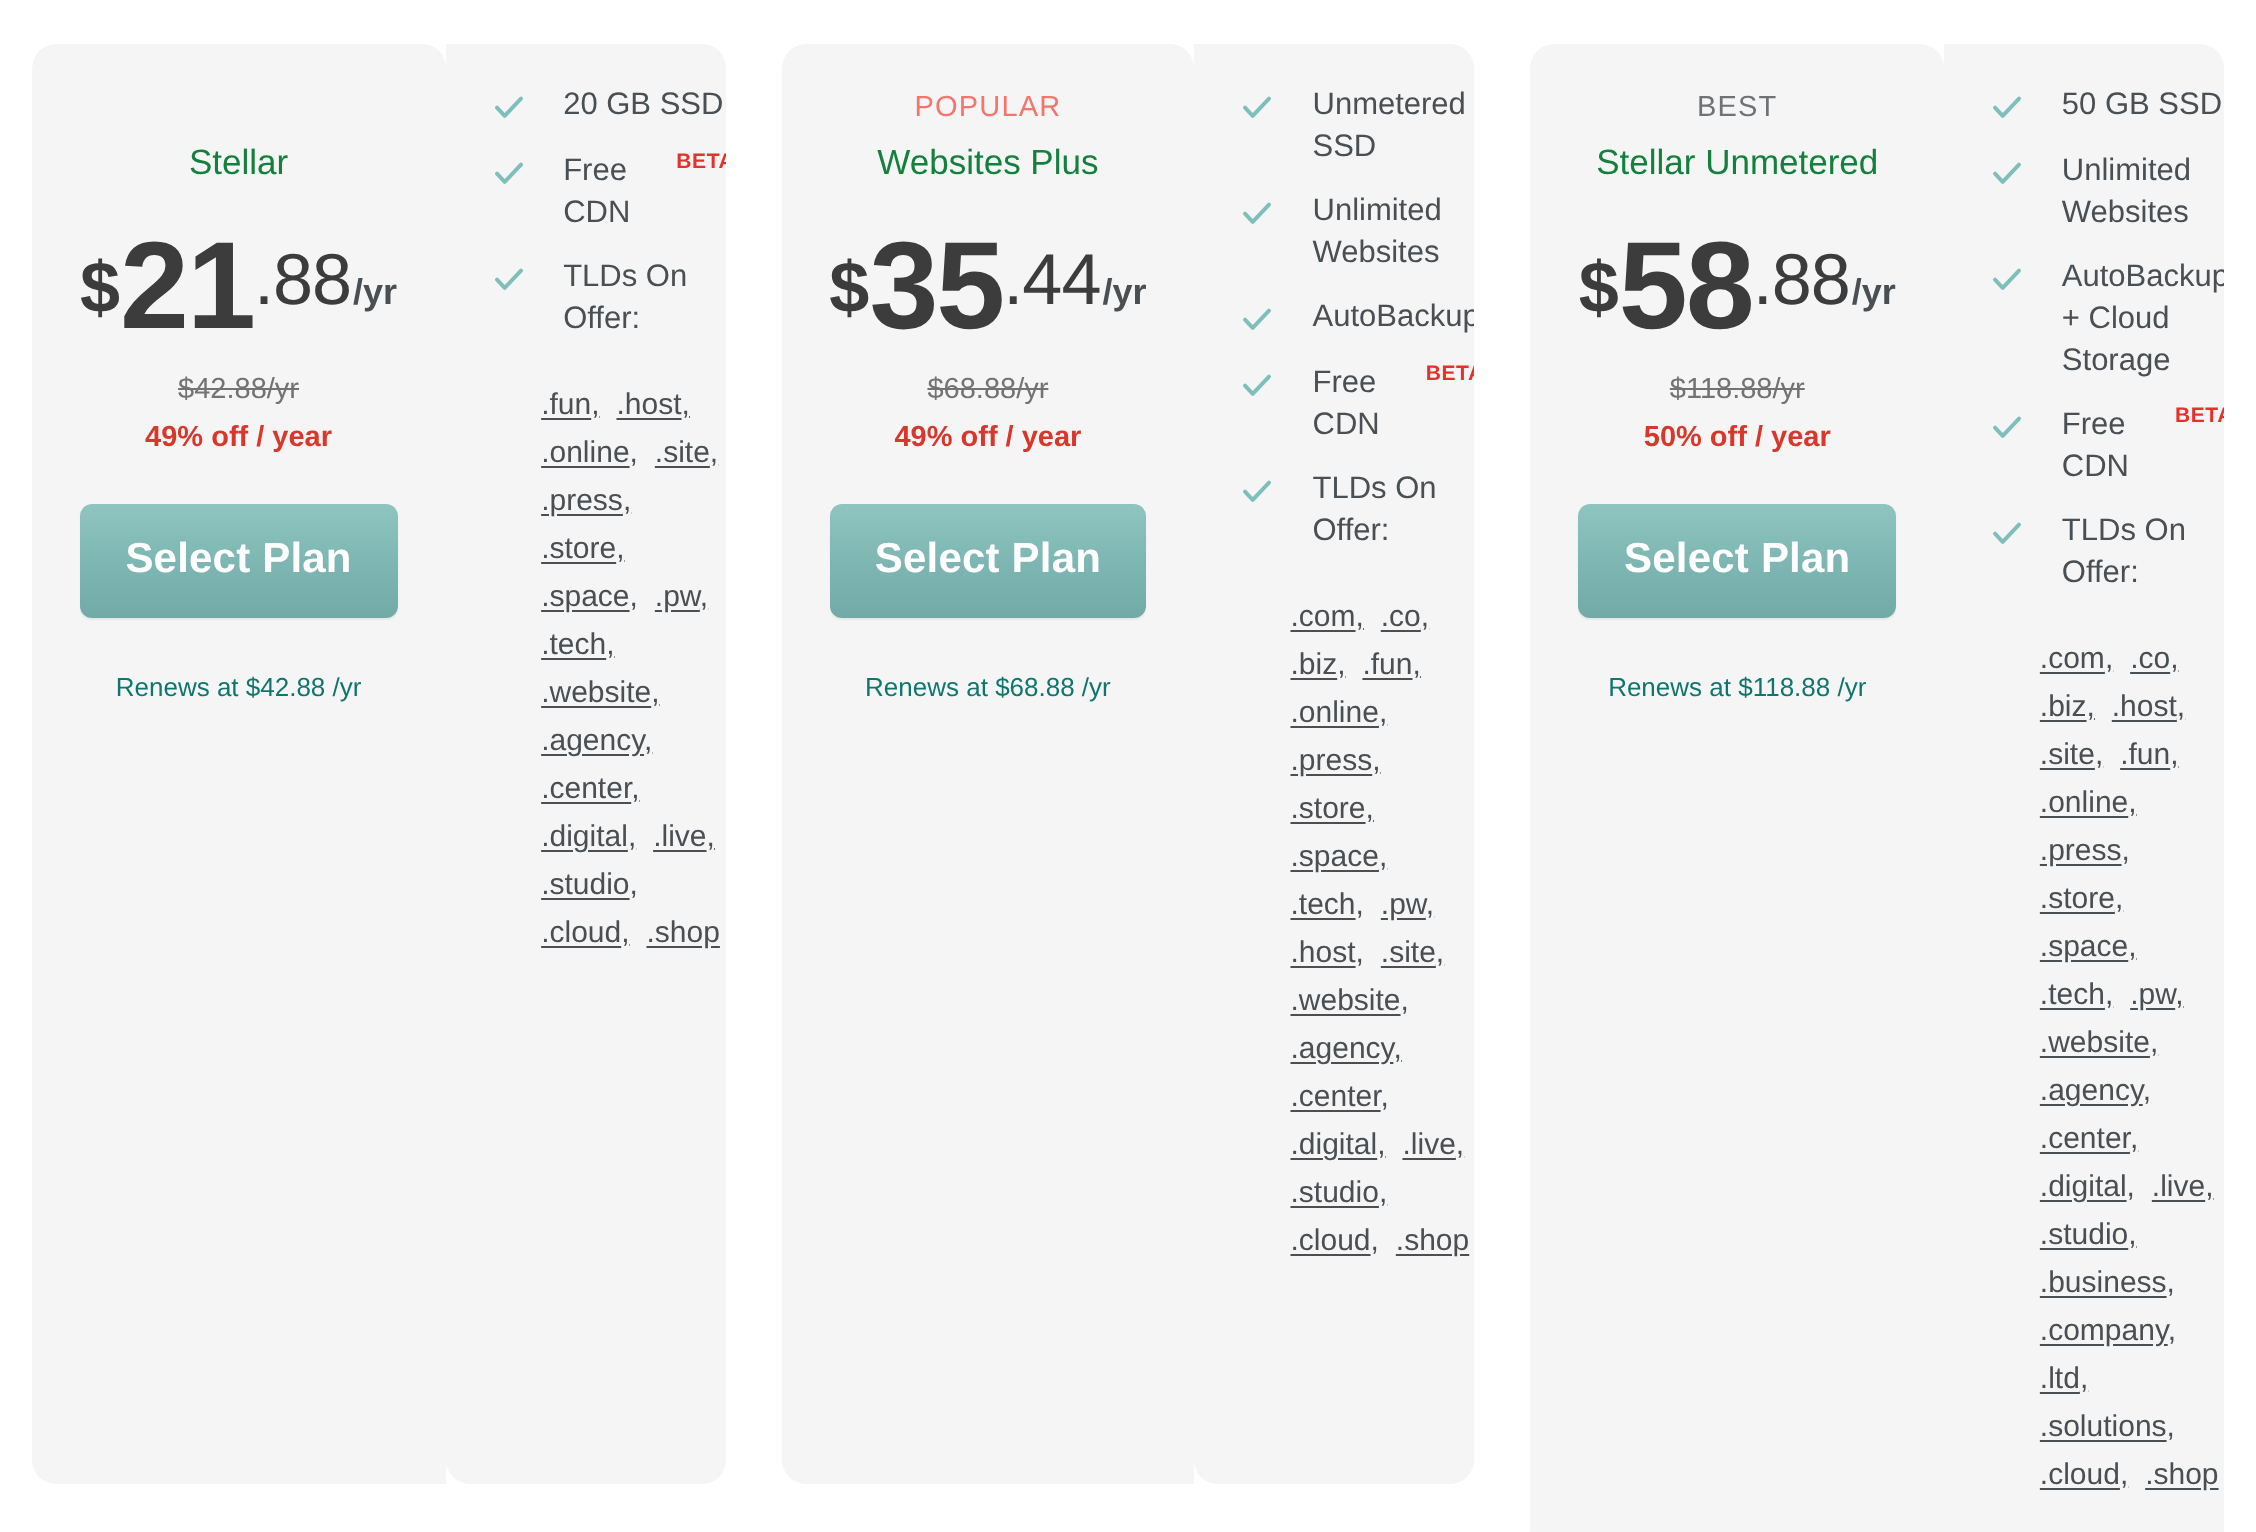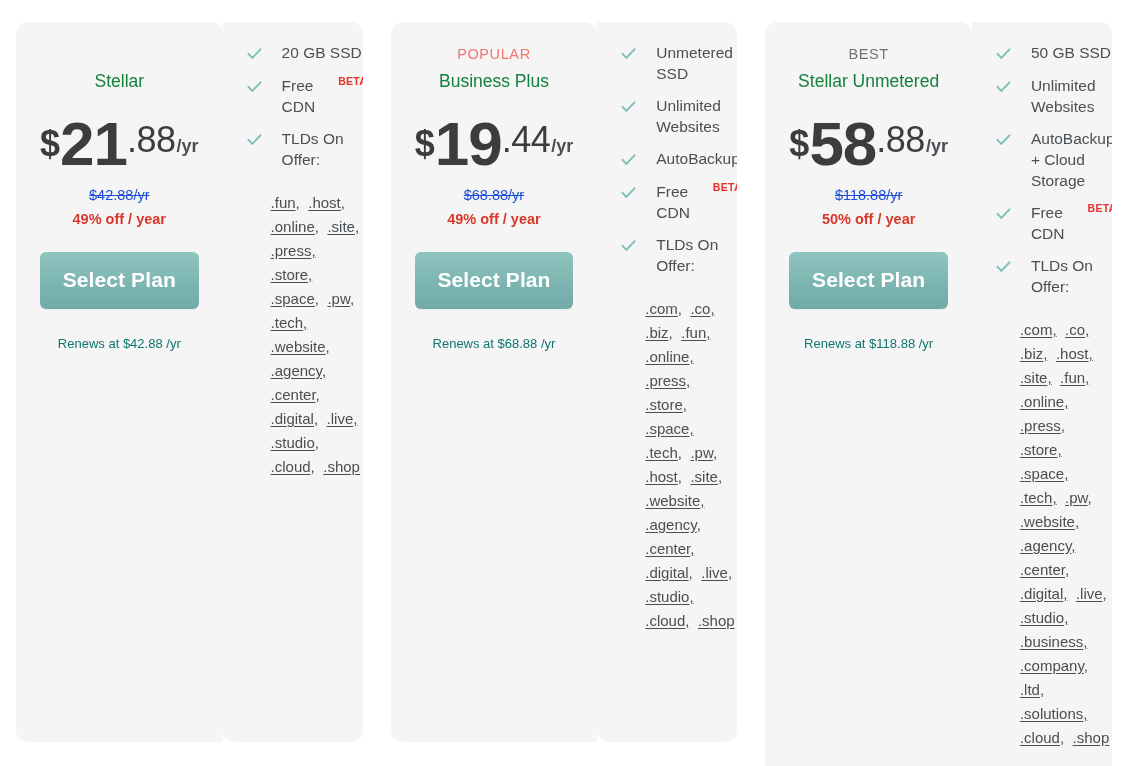--- a/index.html
+++ b/index.html
@@ -91,21 +91,21 @@
     font-weight: 700;
     color: #4a4f53;
     line-height: 1;
     margin-top: 20px;
     margin-left: 1px;
   }
 
   .old-price {
     margin-top: 16px;
     font-size: 14.5px;
-    color: #1d4ed8;
+    color: #737373;
     text-decoration: line-through;
     line-height: 19px;
   }
   .discount {
     margin-top: 4px;
     font-size: 14.5px;
     font-weight: 700;
     color: #d8372b;
     line-height: 20px;
   }
@@ -232,24 +232,24 @@
             <path d="M1.6 7.8 L5.7 12.2 L14.4 3.0" stroke="#7fbfbb" stroke-width="2.1" stroke-linecap="round" stroke-linejoin="round"></path>
           </svg>
           <span class="feature-text">TLDs On Offer:</span>
         </div>
         <div class="tld-list"><span class="tld">.fun</span><span class="tld-sep">,</span> <span class="tld">.host</span><span class="tld-sep">,</span> <span class="tld">.online</span><span class="tld-sep">,</span> <span class="tld">.site</span><span class="tld-sep">,</span> <span class="tld">.press</span><span class="tld-sep">,</span> <span class="tld">.store</span><span class="tld-sep">,</span> <span class="tld">.space</span><span class="tld-sep">,</span> <span class="tld">.pw</span><span class="tld-sep">,</span> <span class="tld">.tech</span><span class="tld-sep">,</span> <span class="tld">.website</span><span class="tld-sep">,</span> <span class="tld">.agency</span><span class="tld-sep">,</span> <span class="tld">.center</span><span class="tld-sep">,</span> <span class="tld">.digital</span><span class="tld-sep">,</span> <span class="tld">.live</span><span class="tld-sep">,</span> <span class="tld">.studio</span><span class="tld-sep">,</span> <span class="tld">.cloud</span><span class="tld-sep">,</span> <span class="tld">.shop</span></div>
       </div>
     </div>
     <div class="plan-card">
       <div class="card-top">
         <div class="ribbon">POPULAR</div>
-        <div class="plan-name">Business Plus</div>
+        <div class="plan-name">Websites Plus</div>
         <div class="price-line">
           <span class="cur">$</span>
-          <span class="int">19</span>
+          <span class="int">35</span>
           <span class="dec">.44</span>
           <span class="per">/yr</span>
         </div>
         <div class="old-price">$68.88/yr</div>
         <div class="discount">49% off / year</div>
         <button class="select-btn">Select Plan</button>
         <div class="renews">Renews at $68.88 /yr</div>
       </div>
       <div class="card-split"></div>
       <div class="card-bottom">

